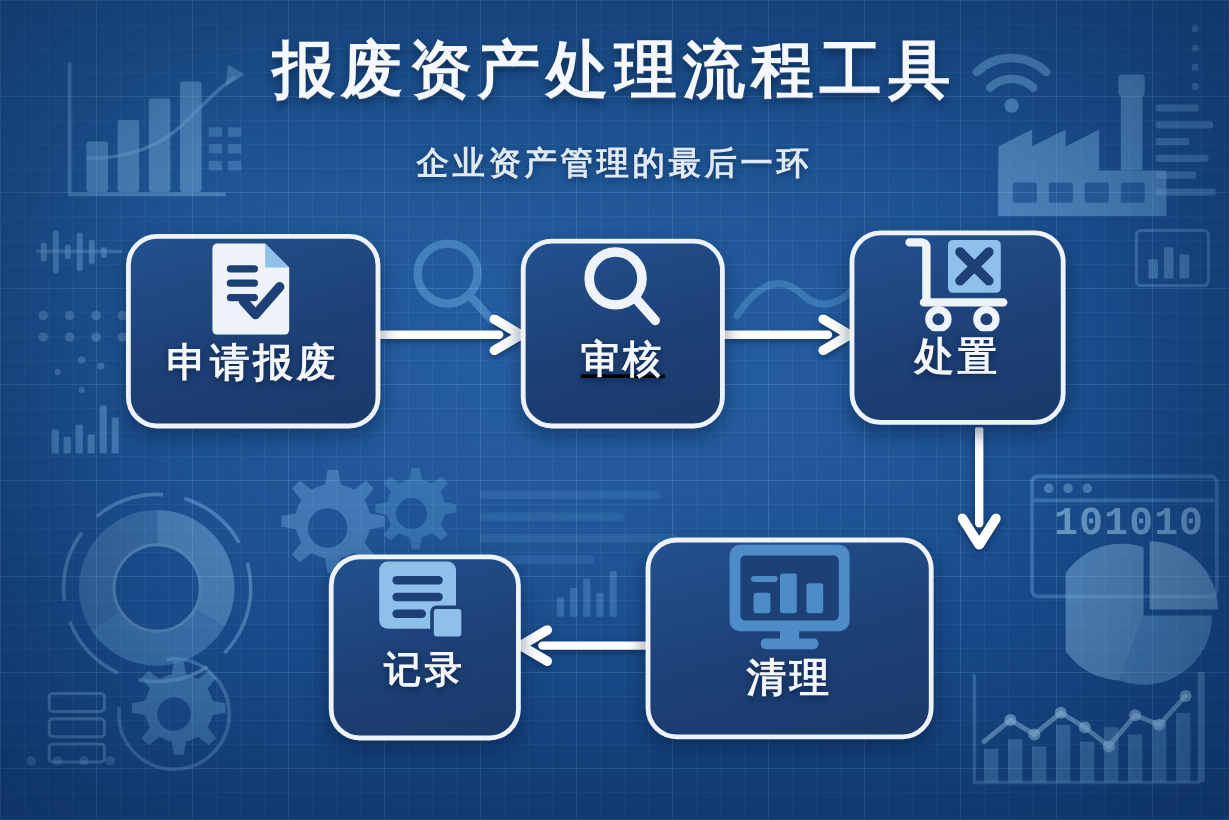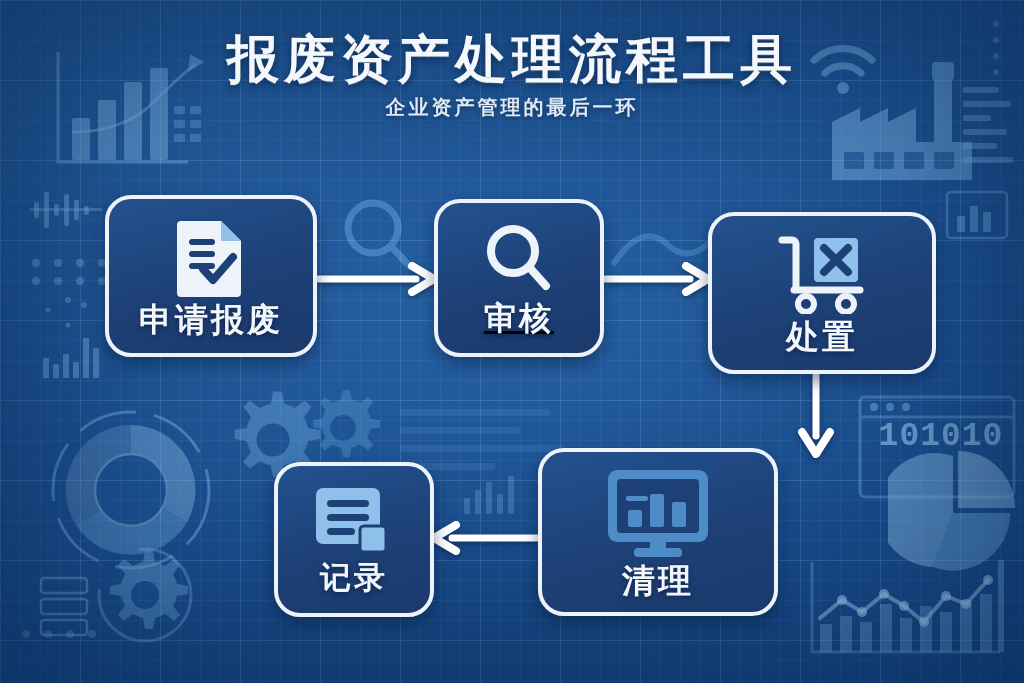--- a/index.html
+++ b/index.html
@@ -41,48 +41,48 @@
   .deco svg { display:block; }
 
   
   .header { position:absolute; left:0; right:0; top:30px; text-align:center; z-index:20; }
   .title {
     font-size:52px; font-weight:bold; color:#f4f7fb;
     letter-spacing:5px; line-height:1.15;
     text-shadow:0 3px 7px rgba(5,25,55,0.62), 0 1px 0 rgba(255,255,255,0.18);
   }
   .subtitle {
-    margin-top:4px;
-    font-size:20px; font-weight:bold; color:#dfe9f5;
+    margin-top:28px;
+    font-size:27px; font-weight:bold; color:#dfe9f5;
     letter-spacing:3px;
     text-shadow:0 2px 5px rgba(5,25,55,0.55);
   }
 
   
   .card {
     position:absolute; z-index:15;
     border:4px solid #eef3f9;
     border-radius:26px;
     background:linear-gradient(165deg,#23518e 0%,#1d4076 55%,#1b3a6c 100%);
     box-shadow:0 7px 16px rgba(7,28,60,0.48);
     display:flex; flex-direction:column;
-    align-items:center; justify-content:center;
+    align-items:center; justify-content:flex-start;
     gap:6px;
   }
   .card .ico { display:flex; align-items:center; justify-content:center; }
   .card .lbl {
     color:#f3f7fc; font-weight:bold; letter-spacing:3px;
     text-shadow:0 2px 5px rgba(5,22,50,0.6);
     line-height:1;
   }
 
   
   #card-apply   { left:105px; top:195px;  width:212px; height:162px; }
   #card-review  { left:434px; top:199px;  width:170px; height:158px;text-decoration:underline; }
-  #card-dispose { left:708px; top:212px;  width:228px; height:162px; }
+  #card-dispose { left:708px; top:192px;  width:180px; height:162px;font-family:Liberation Serif, serif; }
   #card-clean   { left:538px; top:448px;  width:240px; height:168px; }
   #card-record  { left:274px; top:462px;  width:160px; height:155px; }
 
   #card-apply   .lbl, #card-dispose .lbl { font-size:33px; }
   #card-review  .lbl { font-size:32px; }
   #card-clean   .lbl { font-size:33px; }
   #card-record  .lbl { font-size:31px; }
 
   
   .arrow { position:absolute; z-index:14; }

